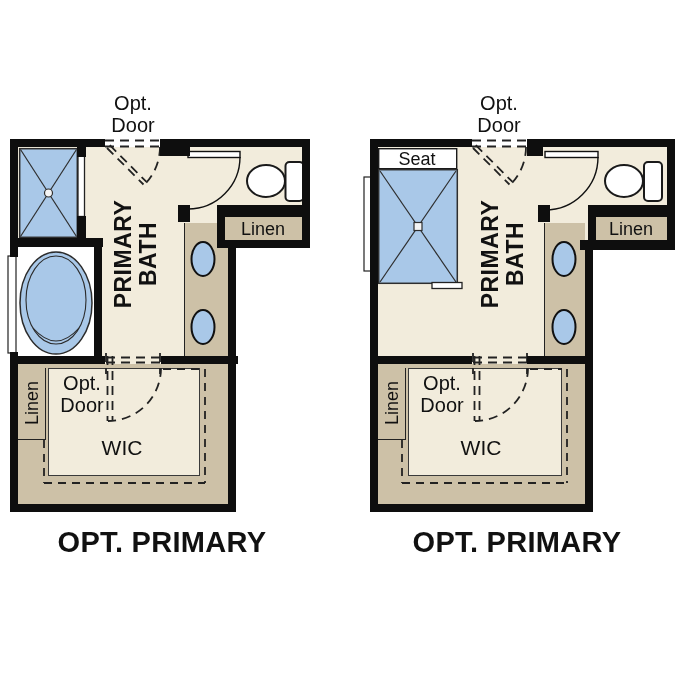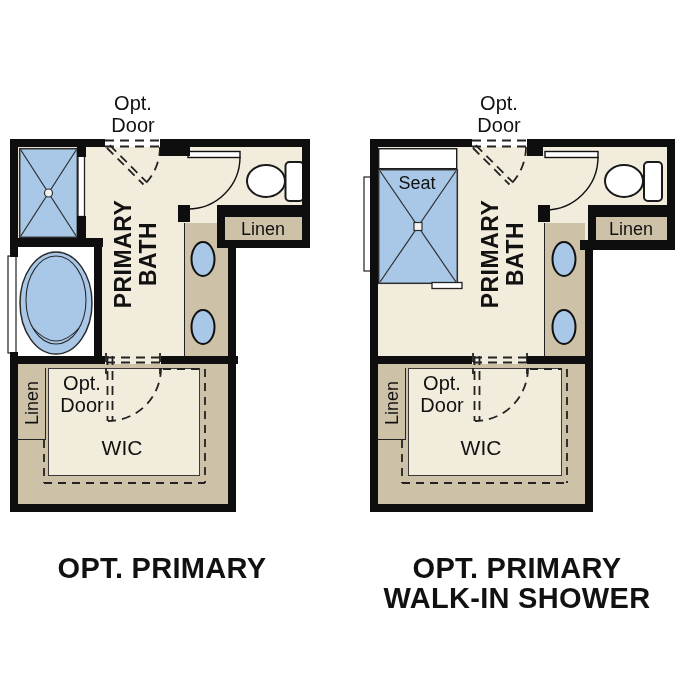--- a/index.html
+++ b/index.html
@@ -18,21 +18,21 @@
   svg.fixtures{position:absolute;left:0;top:0;}
   .clabel{position:absolute;transform:translate(-50%,-50%);text-align:center;white-space:nowrap;line-height:22px;font-size:20px;}
   .vlabel{position:absolute;transform:translate(-50%,-50%) rotate(-90deg);white-space:nowrap;}
   .room-label{font-weight:bold;font-size:23px;line-height:25px;letter-spacing:.5px;text-align:center;}
   .room-label span{display:block;}
   .small-label{font-size:18px;}
   .wic-label{font-size:21px;}
   .seat-label{font-size:18px;}
   .two-line span{display:block;}
   .caption{position:absolute;transform:translateX(-50%);text-align:center;font-weight:bold;
-    font-size:29px;line-height:30px;letter-spacing:.3px;white-space:nowrap;margin-top:26px;}
+    font-size:29px;line-height:30px;letter-spacing:.3px;white-space:nowrap;}
   .caption span{display:block;}
 </style>
 </head>
 <body>
 
 <div id="canvas">
 
   <div class="area beige" style="left:18px;top:147px;width:284px;height:217px;"></div>
   <div class="area white" style="left:18px;top:247px;width:76px;height:109px;"></div>
   <div class="area white" style="left:236px;top:248px;width:66px;height:116px;"></div>
@@ -198,21 +198,21 @@
     <span>BATH</span>
   </div>
   <div class="clabel small-label" style="left:263px;top:229px;">Linen</div>
   <div class="vlabel small-label" style="left:32px;top:403px;">Linen</div>
   <div class="clabel two-line" style="left:82px;top:394px;">
     <span>Opt.</span>
     <span>Door</span>
   </div>
   <div class="clabel wic-label" style="left:122px;top:448px;">WIC</div>
 
-  <div class="clabel seat-label" style="left:417px;top:159px;margin-top:24px;">Seat</div>
+  <div class="clabel seat-label" style="left:417px;top:159px;">Seat</div>
   <div class="clabel two-line" style="left:499px;top:114px;">
     <span>Opt.</span>
     <span>Door</span>
   </div>
   <div class="vlabel room-label" style="left:503px;top:254px;">
     <span>PRIMARY</span>
     <span>BATH</span>
   </div>
   <div class="clabel small-label" style="left:631px;top:229px;">Linen</div>
   <div class="vlabel small-label" style="left:392px;top:403px;">Linen</div>
@@ -220,16 +220,15 @@
     <span>Opt.</span>
     <span>Door</span>
   </div>
   <div class="clabel wic-label" style="left:481px;top:448px;">WIC</div>
 
   <div class="caption" style="left:162px;top:527px;">
     <span>OPT. PRIMARY</span>
   </div>
   <div class="caption" style="left:517px;top:527px;">
     <span>OPT. PRIMARY</span>
-    <span>WALK-IN SHOWER</span>
   </div>
 
 </div>
 
 </body></html>

